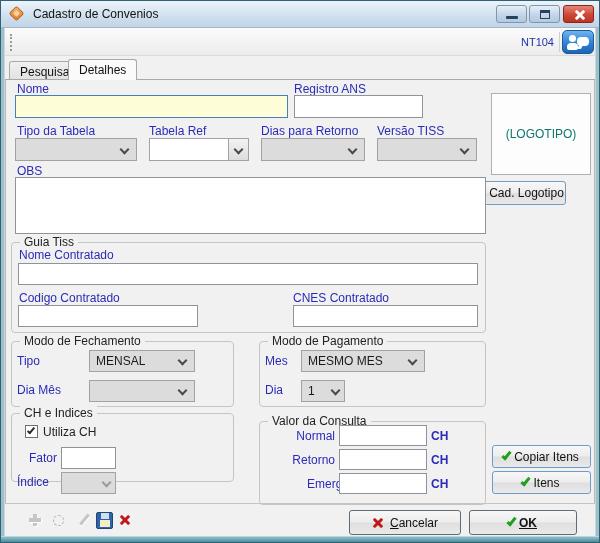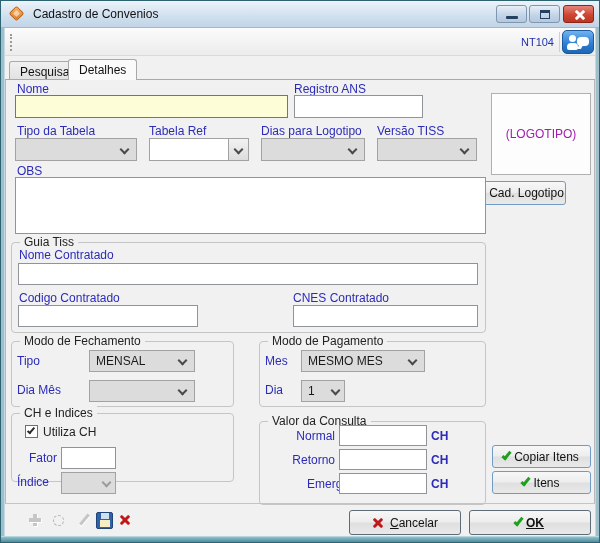--- a/index.html
+++ b/index.html
@@ -89,21 +89,21 @@
   .ficon{position:absolute;cursor:pointer;}
   .plus{width:14px;height:14px;}
   .plus::before,.plus::after{content:"";position:absolute;background:#C6C6C6;box-shadow:1px 1px 0 #fff;}
   .plus::before{left:5px;top:1px;width:4px;height:12px;}
   .plus::after{left:1px;top:5px;width:12px;height:4px;}
   .dcircle{width:11px;height:11px;border:1px dashed #B5B5B5;border-radius:50%;}
   .pencil{width:3px;height:13px;background:#C6C6C6;transform:rotate(40deg);box-shadow:1px 1px 0 #fff;}
   .floppy{width:17px;height:17px;background:#2F62A8;border:1px solid #1E4678;border-radius:2px;}
   .floppy .shutter{position:absolute;left:4px;top:0;width:8px;height:6px;background:#CFE0EE;}
   .floppy .flabel{position:absolute;left:3px;bottom:1px;width:10px;height:7px;background:#F4EEC2;}
-  .logotipo-box{position:absolute;background:#FDFDFD;border:1px solid #B0B0B0;display:flex;align-items:center;justify-content:center;color:#a21caf;font-size:12px;}
+  .logotipo-box{position:absolute;background:#FDFDFD;border:1px solid #B0B0B0;display:flex;align-items:center;justify-content:center;color:#0f766e;font-size:12px;}
   .ch-unit{position:absolute;color:#2B2BB8;font-weight:bold;font-size:12px;}
   .rlabel{position:absolute;color:#2B2BB8;font-size:12px;text-align:right;width:72px;}
   u{text-decoration:underline;}
 </style>
 </head>
 <body>
 
 <div class="window">
 
   <div class="titlebar">
@@ -151,21 +151,21 @@
     <span class="val"></span>
       <span class="chev"></span>
   </div>
   <div class="lbl" style="left:148px;top:123px;">Tabela Ref</div>
   <div class="combo white" style="left:148px;top:137px;width:100px;">
     <span class="val"></span>
     <span class="cbtn">
         <span class="chev"></span>
       </span>
   </div>
-  <div class="lbl" style="left:260px;top:123px;">Dias para Logotipo</div>
+  <div class="lbl" style="left:260px;top:123px;">Dias para Retorno</div>
   <div class="combo" style="left:260px;top:137px;width:104px;">
     <span class="val"></span>
       <span class="chev"></span>
   </div>
   <div class="lbl" style="left:376px;top:123px;">Versão TISS</div>
   <div class="combo" style="left:376px;top:137px;width:100px;">
     <span class="val"></span>
       <span class="chev"></span>
   </div>
 
@@ -271,21 +271,21 @@
       <i></i>
     </div>
 
   <div class="btn7 gray" style="left:348px;top:509px;width:112px;height:25px;">
     <span class="xicon">
         <i></i>
         <i></i>
       </span>
     <span><u>C</u><span>ancelar</span></span>
   </div>
-  <div class="btn7 gray" style="left:468px;top:509px;width:122px;height:25px;">
+  <div class="btn7 gray" style="left:468px;top:509px;width:108px;height:25px;">
     <span class="check"></span>
     <u style="font-weight:bold;">OK</u>
   </div>
 
   <div class="frame-l"></div>
   <div class="frame-r"></div>
   <div class="frame-b"></div>
 </div>
 
 </body></html>

